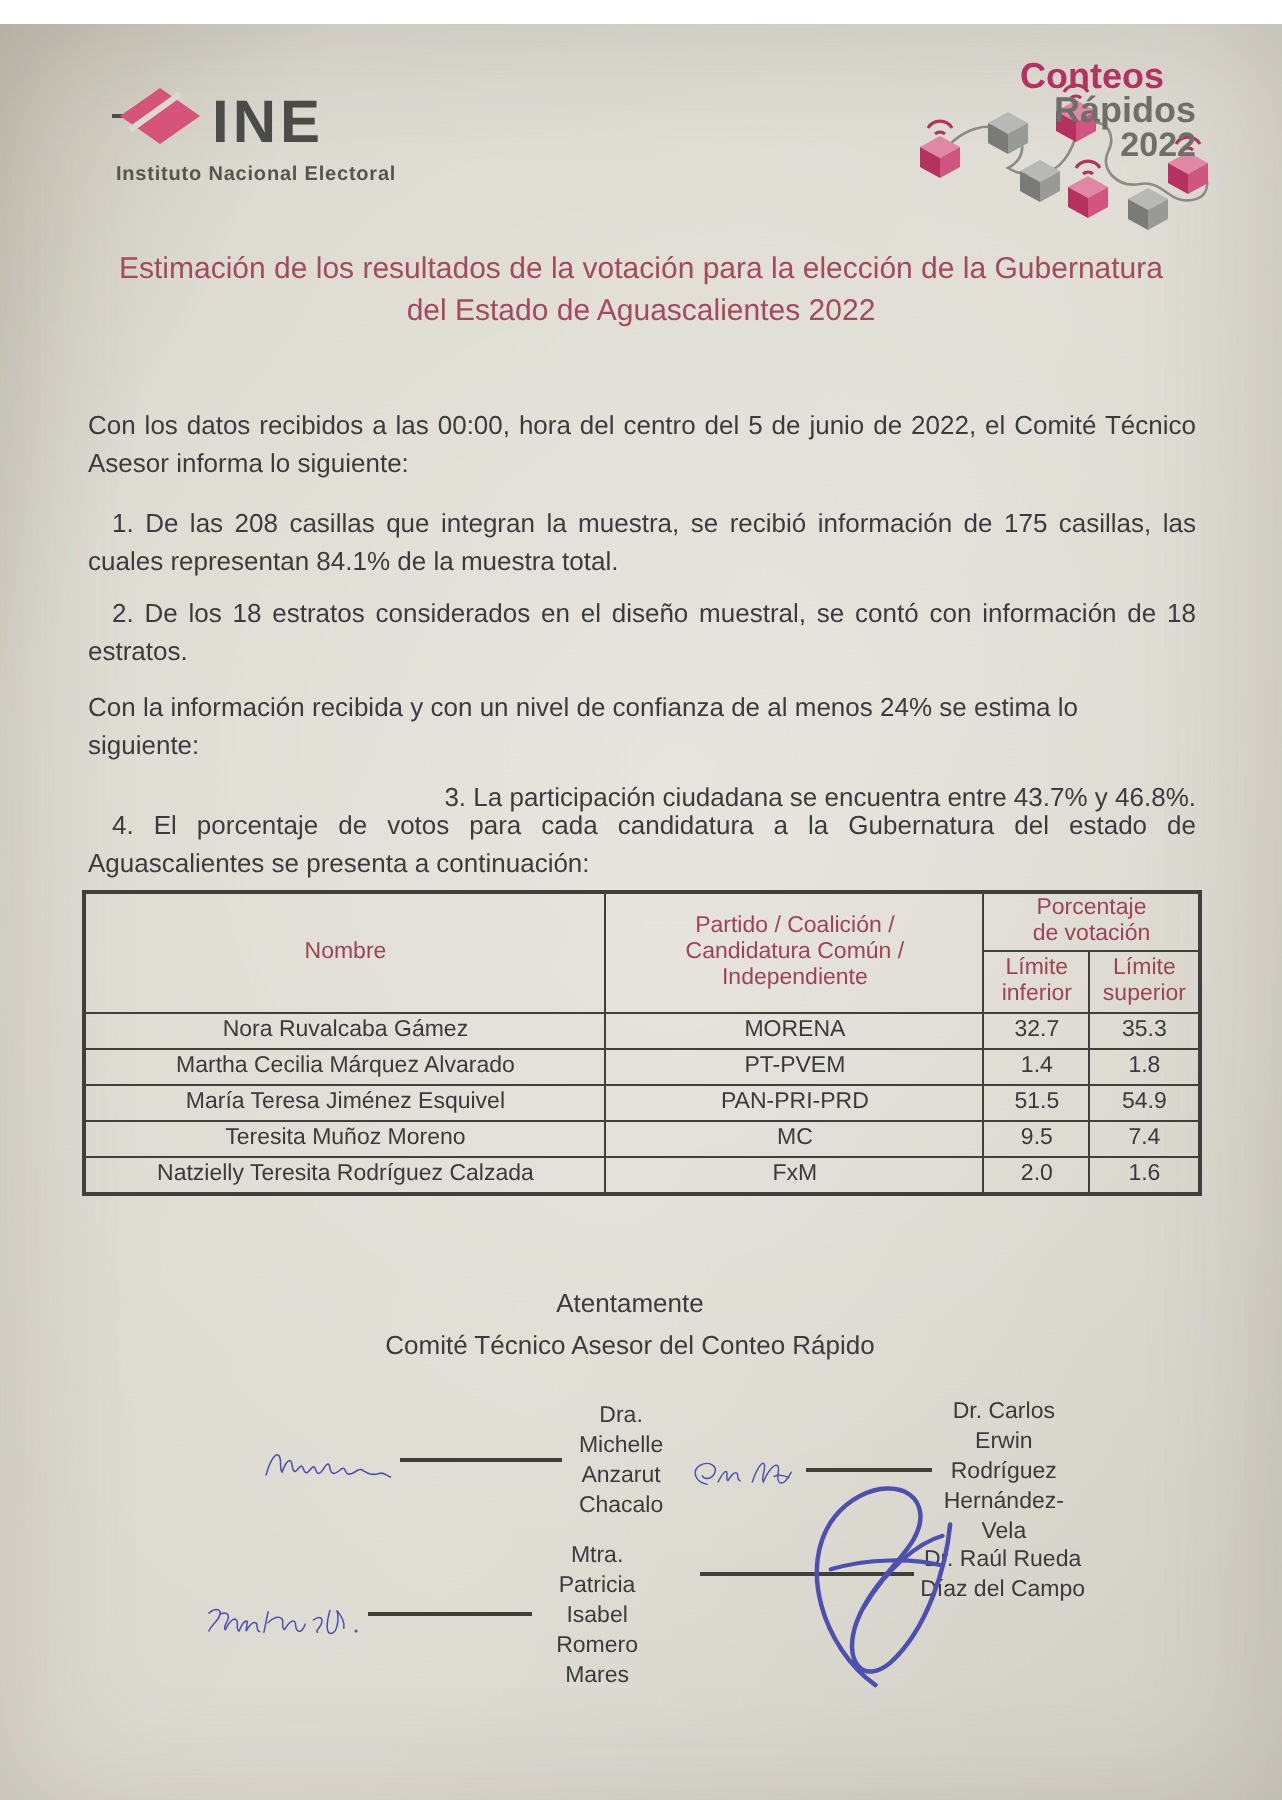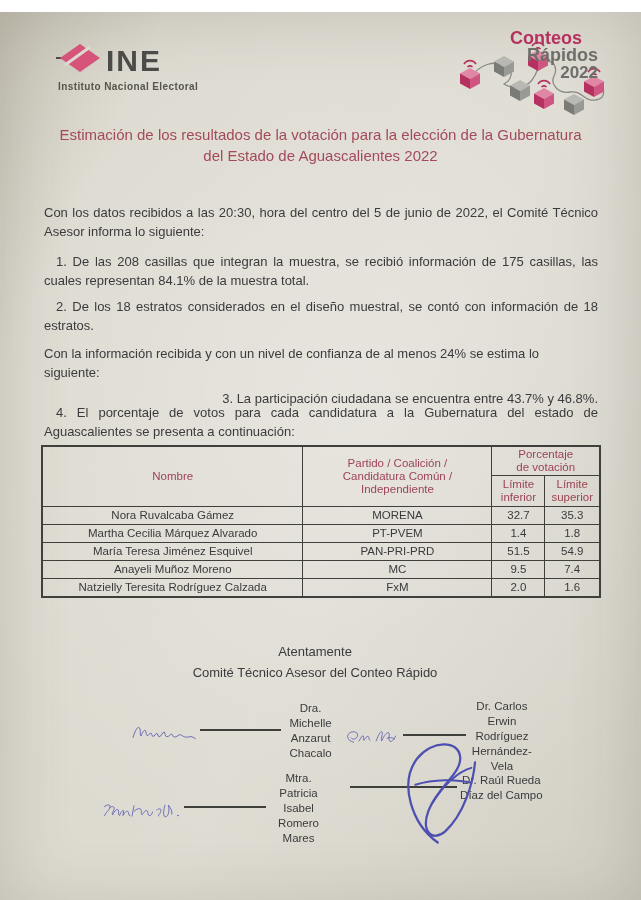--- a/index.html
+++ b/index.html
@@ -139,21 +139,21 @@
       <use href="#cube-pink" x="132" y="54"></use>
       <use href="#signal" x="132" y="46"></use>
       <text x="130" y="22" text-anchor="end" font-size="18" font-weight="bold" fill="#b5315f">Conteos</text>
       <text x="146" y="39" text-anchor="end" font-size="18" font-weight="bold" fill="#6e6e6a">Rápidos</text>
       <text x="146" y="56" text-anchor="end" font-size="17" font-weight="bold" fill="#6e6e6a">2022</text>
     </svg>
   </div>
 
   <div class="abs doc-title">Estimación de los resultados de la votación para la elección de la Gubernatura del Estado de Aguascalientes 2022</div>
 
-  <p class="abs para p-intro">Con los datos recibidos a las 20:30, hora del centro del 5 de junio de 2022, el Comité Técnico Asesor informa lo siguiente:</p>
+  <p class="abs para p-intro">Con los datos recibidos a las 00:00, hora del centro del 5 de junio de 2022, el Comité Técnico Asesor informa lo siguiente:</p>
   <p class="abs para p-item1 indent">1. De las 208 casillas que integran la muestra, se recibió información de 175 casillas, las cuales representan 84.1% de la muestra total.</p>
   <p class="abs para p-item2 indent">2. De los 18 estratos considerados en el diseño muestral, se contó con información de 18 estratos.</p>
   <p class="abs para p-conf">Con la información recibida y con un nivel de confianza de al menos 24% se estima lo siguiente:</p>
   <p class="abs para p-item3 indent">3. La participación ciudadana se encuentra entre 43.7% y 46.8%.</p>
   <p class="abs para p-item4 indent">4. El porcentaje de votos para cada candidatura a la Gubernatura del estado de Aguascalientes se presenta a continuación:</p>
 
   <table class="abs results-table">
     <thead>
       <tr class="hdr-top">
         <th rowspan="2" class="col-nombre">Nombre</th>
@@ -183,21 +183,21 @@
         <td class="cell-num">1.4</td>
         <td class="cell-num">1.8</td>
       </tr>
       <tr>
         <td class="cell-name">María Teresa Jiménez Esquivel</td>
         <td class="cell-party">PAN-PRI-PRD</td>
         <td class="cell-num">51.5</td>
         <td class="cell-num">54.9</td>
       </tr>
       <tr>
-        <td class="cell-name">Anayeli Muñoz Moreno</td>
+        <td class="cell-name">Teresita Muñoz Moreno</td>
         <td class="cell-party">MC</td>
         <td class="cell-num">9.5</td>
         <td class="cell-num">7.4</td>
       </tr>
       <tr>
         <td class="cell-name">Natzielly Teresita Rodríguez Calzada</td>
         <td class="cell-party">FxM</td>
         <td class="cell-num">2.0</td>
         <td class="cell-num">1.6</td>
       </tr>

